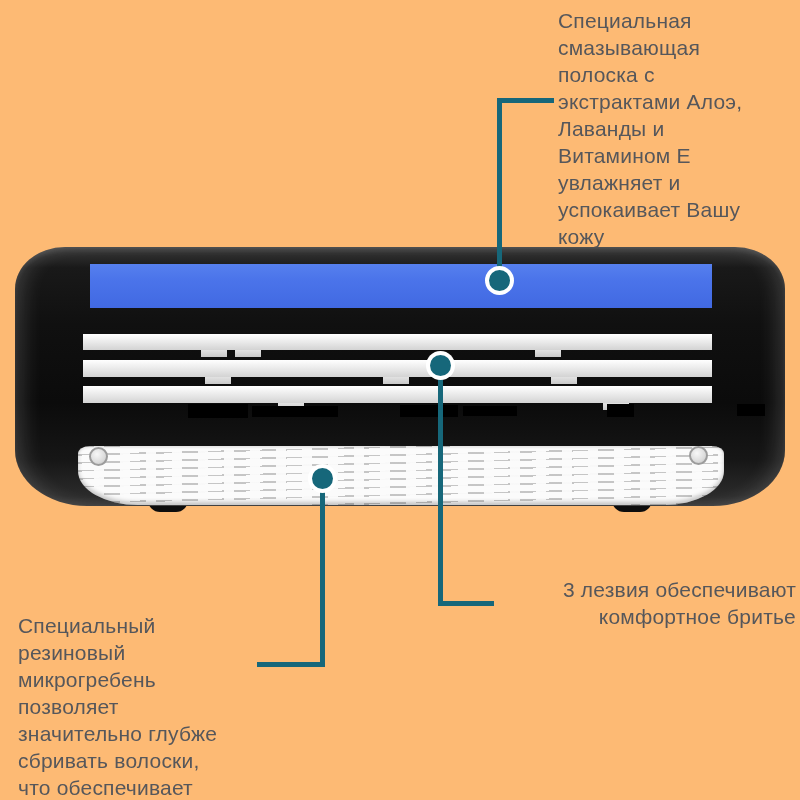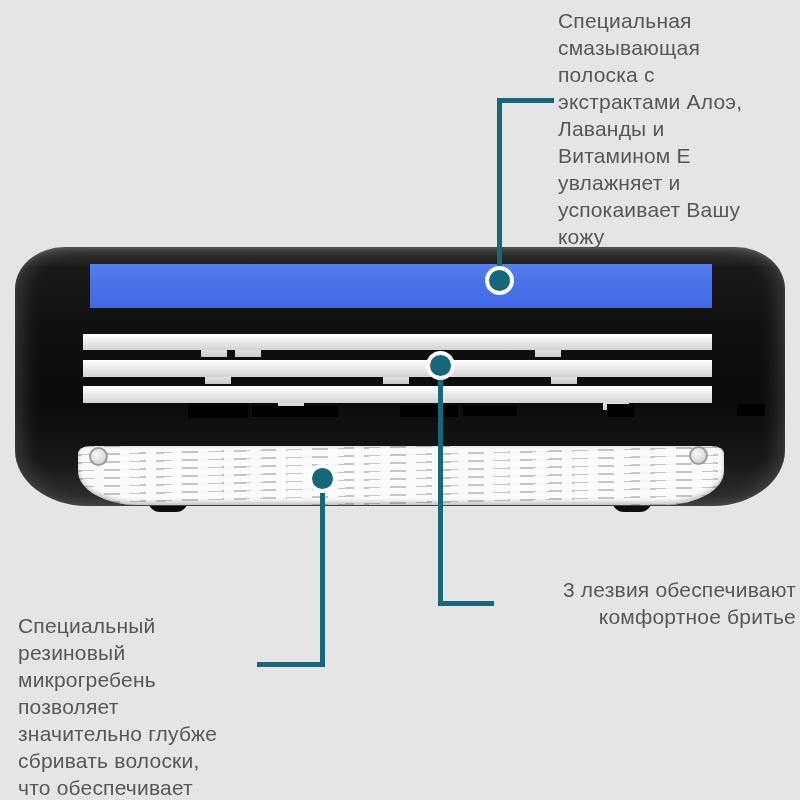--- a/index.html
+++ b/index.html
@@ -1,17 +1,17 @@
 <!DOCTYPE html>
 <html><head>
 <meta charset="utf-8">
 <style>
   html,body{margin:0;padding:0;background:#ffffff;}
   .stage{
-    position:relative;width:800px;height:800px;background:#e5e5e5;overflow:hidden;
+    position:relative;width:800px;height:800px;background:#fdba74;overflow:hidden;
     font-family:"Liberation Sans", sans-serif;
   }
   
   .note{
     position:absolute;color:#56575b;font-size:21px;line-height:27px;
     white-space:pre-line;letter-spacing:.2px;
   }
   .note-top{left:558px;top:7px;width:242px;text-align:left;}
   .note-left{left:18px;top:612px;width:240px;text-align:left;}
   .note-right{left:496px;top:576px;width:300px;text-align:right;}

